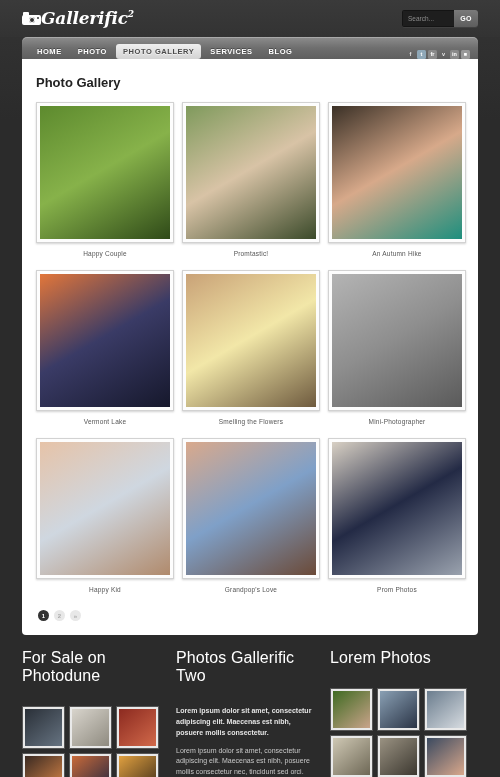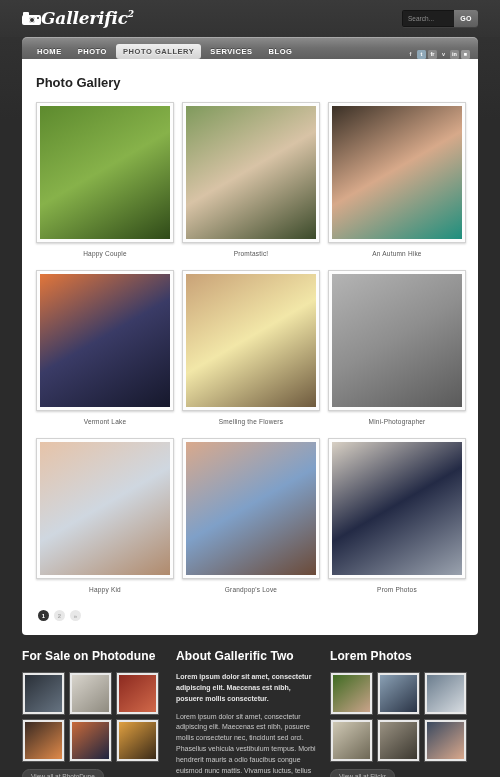--- a/index.html
+++ b/index.html
@@ -164,22 +164,22 @@
   
   .footer-widgets {
     display: flex; gap: 12px;
     padding: 14px 22px 10px 22px;
   }
   .fw-col { }
   .fw-col.photodune { width: 142px; }
   .fw-col.about { width: 142px; }
   .fw-col.flickr { width: 142px; }
   .fw-title {
-    font-size: 12px; font-weight: bold; color: #fff;
-    padding-bottom: 9px; letter-spacing: .1px;
+    font-size: 16px; font-weight: normal; color: #fff;
+    padding-bottom: 21px; letter-spacing: .1px;
   }
   .fw-grid { display: flex; flex-wrap: wrap; gap: 4px; width: 137px; }
   .fw-thumb {
     width: 43px; height: 43px;
     padding: 2px; background: #e9e9e9;
     border: 1px solid #555;
     cursor: pointer; overflow: hidden;
   }
   .fw-thumb .inner { width: 100%; height: 100%; display:block; }
   .fw-btn {
@@ -326,21 +326,21 @@
             <span class="inner" style="background:linear-gradient(140deg,#c86a3a 0%,#1e2440 100%);"></span>
           </div>
           <div class="fw-thumb">
             <span class="inner" style="background:linear-gradient(140deg,#e0a040 0%,#3a2a18 100%);"></span>
           </div>
         </div>
       <span class="fw-btn">View all at PhotoDune</span>
     </div>
 
     <div class="fw-col about">
-      <div class="fw-title">About Gallerific Two</div>
+      <div class="fw-title">Photos Gallerific Two</div>
       <p class="fw-p lead">Lorem ipsum dolor sit amet, consectetur adipiscing elit. Maecenas est nibh, posuere mollis consectetur.</p>
       <p class="fw-p">Lorem ipsum dolor sit amet, consectetur adipiscing elit. Maecenas est nibh, posuere mollis consectetur nec, tincidunt sed orci. Phasellus vehicula vestibulum tempus. Morbi hendrerit mauris a odio faucibus congue euismod nunc mattis. Vivamus luctus, tellus sit amet consequat ornare.</p>
     </div>
 
     <div class="fw-col flickr">
       <div class="fw-title">Lorem Photos</div>
       <div class="fw-grid" id="fl-grid">
           <div class="fw-thumb">
             <span class="inner" style="background:linear-gradient(140deg,#3f6b22 0%,#c9a38a 100%);"></span>
           </div>

